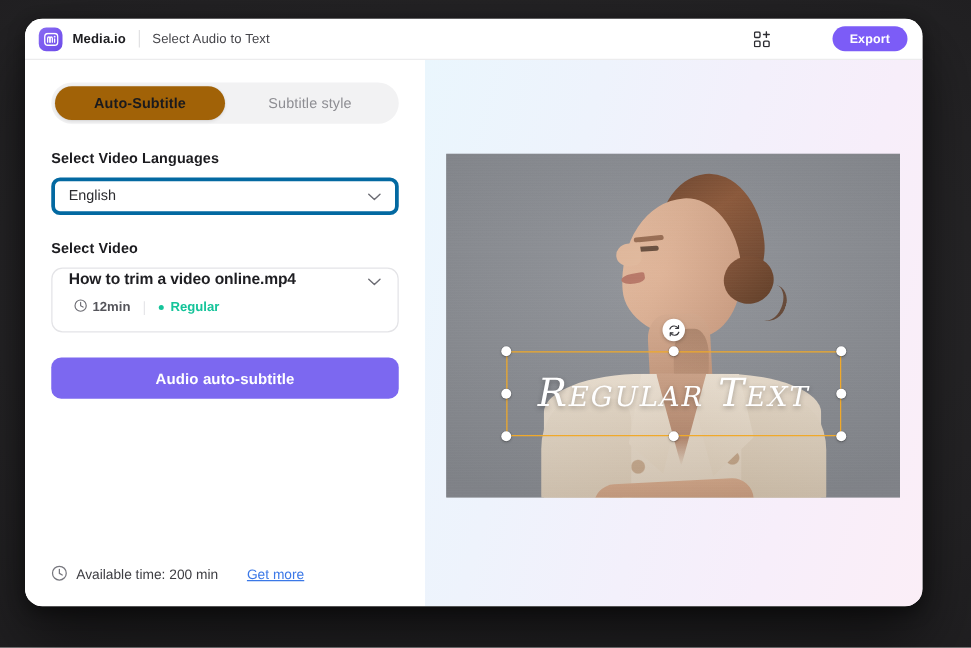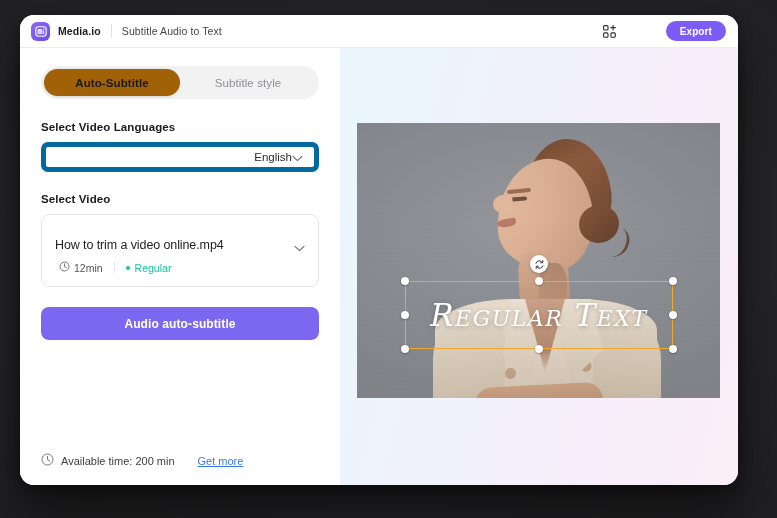--- a/index.html
+++ b/index.html
@@ -165,46 +165,46 @@
     font-size: 11.5px;
     font-weight: bold;
     color: #1b1b1f;
     margin-bottom: 9px;
     letter-spacing: .1px;
   }
 
   
   .select-box {
     height: 30px;
-    border: 5px solid #0369a1;
+    border: 3px solid #0369a1;
     border-radius: 7px;
     display: flex;
     align-items: center;
     padding: 0 11px;
     cursor: pointer;
     background: #fff;
-    text-align: right;
   }
   .select-value {
     flex: 1 1 auto;
     font-size: 11.5px;
     color: #2a2a2e;
   }
 
   .spacer-22 { height: 21px; }
 
   
   #video-card {
     border: 1px solid #e4e4e7;
     border-radius: 9px;
-    padding: 23px 13px 12px 13px;
+    padding: 1px 13px 12px 13px;
     display: flex;
     align-items: flex-start;
     cursor: pointer;
     background: #fff;
+    font-weight: bold;
   }
   #video-card-main { flex: 1 1 auto; min-width: 0; }
   #video-filename {
     font-size: 12.5px;
     color: #1e1e22;
     margin-bottom: 9px;
     white-space: nowrap;
     overflow: hidden;
     text-overflow: ellipsis;
     letter-spacing: -.1px;
@@ -541,21 +541,21 @@
           <path d="M5 7.7 V4.6 q0-1 .95-1 .95 0 .95 1 V7.7" fill="none" stroke="#ffffff" stroke-width="1.05" stroke-linecap="round"></path>
           <circle cx="8.7" cy="3.3" r="0.75" fill="#ffffff"></circle>
           <path d="M8.7 5.1 V7.7" fill="none" stroke="#ffffff" stroke-width="1.05" stroke-linecap="round"></path>
         </svg>
       </div>
 
       <div class="brand-name">Media.io</div>
 
       <div class="topbar-div"></div>
 
-      <div class="topbar-subtitle">Subtitle Audio to Text</div>
+      <div class="topbar-subtitle">Select Audio to Text</div>
 
       <div class="topbar-spacer"></div>
 
       <div class="grid-icon">
         <svg width="13" height="13" viewBox="0 0 13 13" aria-hidden="true">
           <rect x="0.6" y="0.6" width="4.4" height="4.4" rx="1" fill="none" stroke="#2c2c31" stroke-width="1.1"></rect>
           <rect x="0.6" y="7.9" width="4.4" height="4.4" rx="1" fill="none" stroke="#2c2c31" stroke-width="1.1"></rect>
           <rect x="7.9" y="7.9" width="4.4" height="4.4" rx="1" fill="none" stroke="#2c2c31" stroke-width="1.1"></rect>
           <path d="M10.1 0.3 V4.9 M7.8 2.6 H12.4" stroke="#2c2c31" stroke-width="1.1" stroke-linecap="round"></path>
         </svg>

